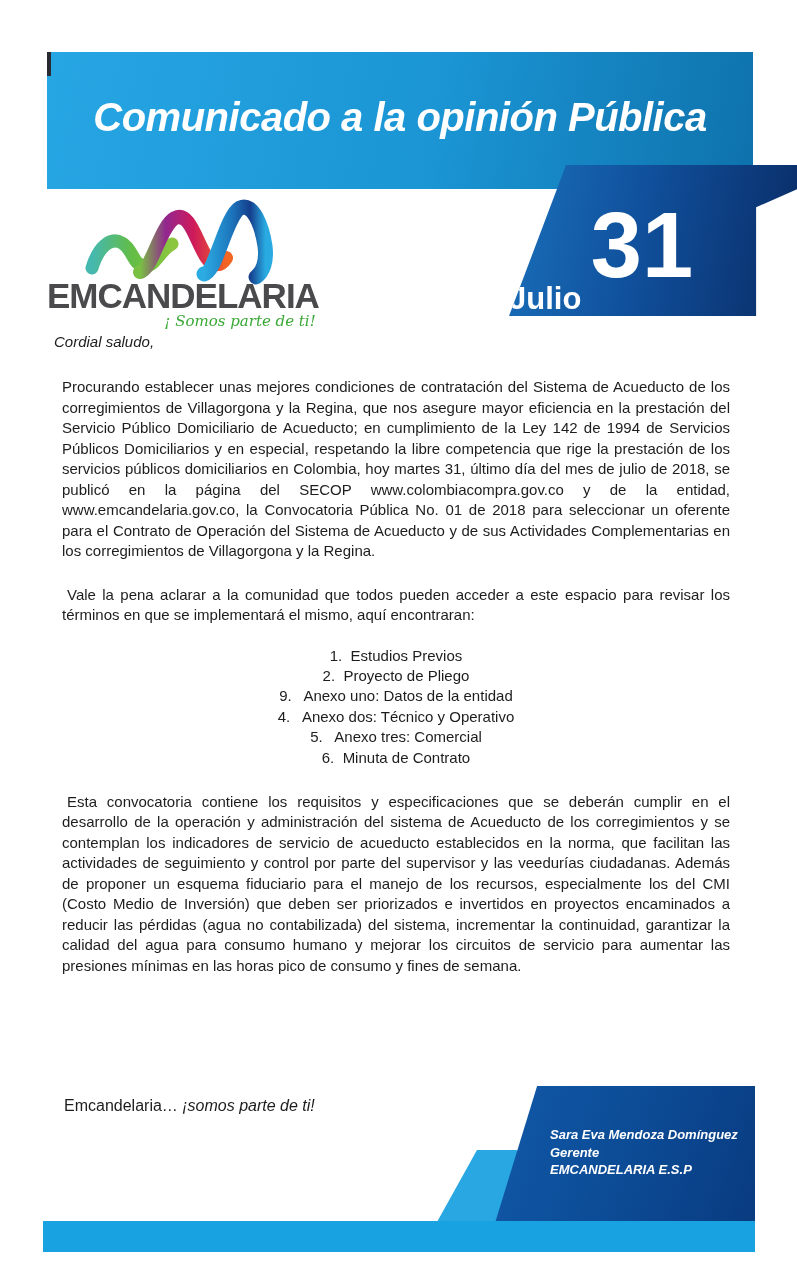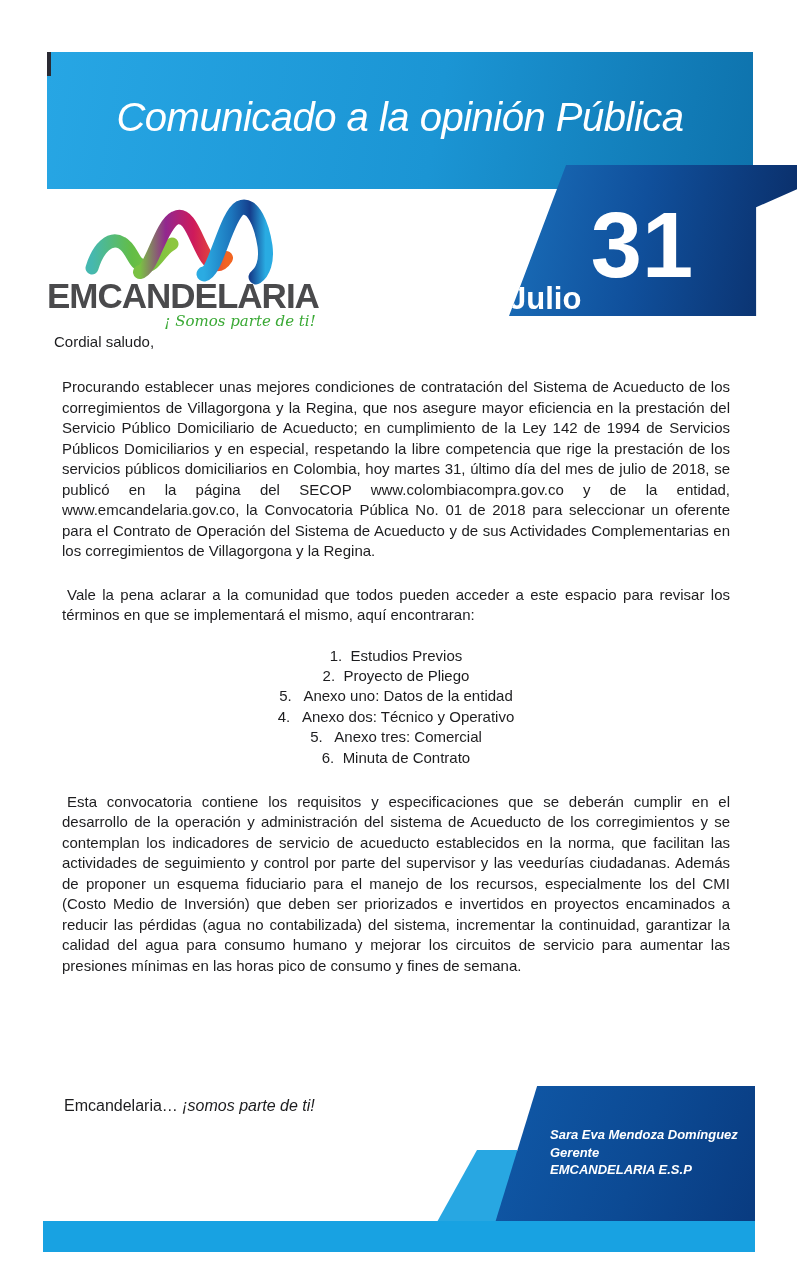--- a/index.html
+++ b/index.html
@@ -15,21 +15,21 @@
   
   .header-band{
     position:absolute;left:47px;top:52px;width:706px;height:137px;
     background:linear-gradient(100deg,#27a6e4 0%,#1b95d4 55%,#0e72ac 100%);
     display:flex;align-items:center;justify-content:center;
   }
   .header-tick{
     position:absolute;left:0;top:0;width:4px;height:24px;background:#2a2a33;
   }
   .header-title{
-    font-size:40px;font-weight:normal;font-style:italic;color:#ffffff;
+    font-size:40px;font-weight:bold;font-style:italic;color:#ffffff;
     letter-spacing:-0.5px;white-space:nowrap;padding-bottom:6px;
   }
 
   
   .date-banner{
     position:absolute;left:509px;top:165px;width:288px;height:151px;
     background:linear-gradient(100deg,#1a6fba 0%,#10509c 45%,#0a2c66 100%);
     clip-path:polygon(19.8% 0,100% 0,100% 16%,85.8% 28%,85.8% 100%,0% 100%);
   }
   .date-day{
@@ -48,21 +48,21 @@
     font-size:35px;font-weight:bold;letter-spacing:-1px;color:#4a4a4c;
   }
   .logo-tagline{
     position:absolute;left:150px;top:312px;width:180px;text-align:center;
     font-family:"DejaVu Serif", serif;font-style:italic;
     font-size:15px;color:#3aa935;
   }
 
   
   .body-text{position:absolute;left:54px;top:332px;width:684px;}
-  .greeting{font-size:15px;line-height:20px;}
+  .greeting{font-size:15px;line-height:20px;font-style:italic;}
   .para{
     font-size:15px;line-height:20.5px;text-align:justify;margin:8px;
   }
   .p1{margin-top:25px;}
   .p2{margin-top:23px;text-indent:5px;}
   .p3{margin-top:24px;text-indent:5px;}
   .doc-list{margin-top:20px;text-align:center;}
   .doc-list-item{font-size:15px;line-height:20.4px;white-space:pre-wrap;}
 
   
@@ -137,21 +137,21 @@
   <div class="body-text">
     <div class="greeting">Cordial saludo,</div>
 
     <p class="para p1">Procurando establecer unas mejores condiciones de contratación del Sistema de Acueducto de los corregimientos de Villagorgona y la Regina, que nos asegure mayor eficiencia en la prestación del Servicio Público Domiciliario de Acueducto; en cumplimiento de la Ley 142 de 1994 de Servicios Públicos Domiciliarios y en especial, respetando la libre competencia que rige la prestación de los servicios públicos domiciliarios en Colombia, hoy martes 31, último día del mes de julio de 2018, se publicó en la página del SECOP www.colombiacompra.gov.co y de la entidad, www.emcandelaria.gov.co, la Convocatoria Pública No. 01 de 2018 para seleccionar un oferente para el Contrato de Operación del Sistema de Acueducto y de sus Actividades Complementarias en los corregimientos de Villagorgona y la Regina.</p>
 
     <p class="para p2">Vale la pena aclarar a la comunidad que todos pueden acceder a este espacio para revisar los términos en que se implementará el mismo, aquí encontraran:</p>
 
     <div class="doc-list">
       <div class="doc-list-item">1.  Estudios Previos</div>
       <div class="doc-list-item">2.  Proyecto de Pliego</div>
-      <div class="doc-list-item">5.   Anexo uno: Datos de la entidad</div>
+      <div class="doc-list-item">9.   Anexo uno: Datos de la entidad</div>
       <div class="doc-list-item">4.   Anexo dos: Técnico y Operativo</div>
       <div class="doc-list-item">5.   Anexo tres: Comercial</div>
       <div class="doc-list-item">6.  Minuta de Contrato</div>
     </div>
 
     <p class="para p3">Esta convocatoria contiene los requisitos y especificaciones que se deberán cumplir en el desarrollo de la operación y administración del sistema de Acueducto de los corregimientos y se contemplan los indicadores de servicio de acueducto establecidos en la norma, que facilitan las actividades de seguimiento y control por parte del supervisor y las veedurías ciudadanas. Además de proponer un esquema fiduciario para el manejo de los recursos, especialmente los del CMI (Costo Medio de Inversión) que deben ser priorizados e invertidos en proyectos encaminados a reducir las pérdidas (agua no contabilizada) del sistema, incrementar la continuidad, garantizar la calidad del agua para consumo humano y mejorar los circuitos de servicio para aumentar las presiones mínimas en las horas pico de consumo y fines de semana.</p>
   </div>
 
   <div class="closing">
     <span>Emcandelaria… </span><span class="it">¡somos parte de ti!</span>

